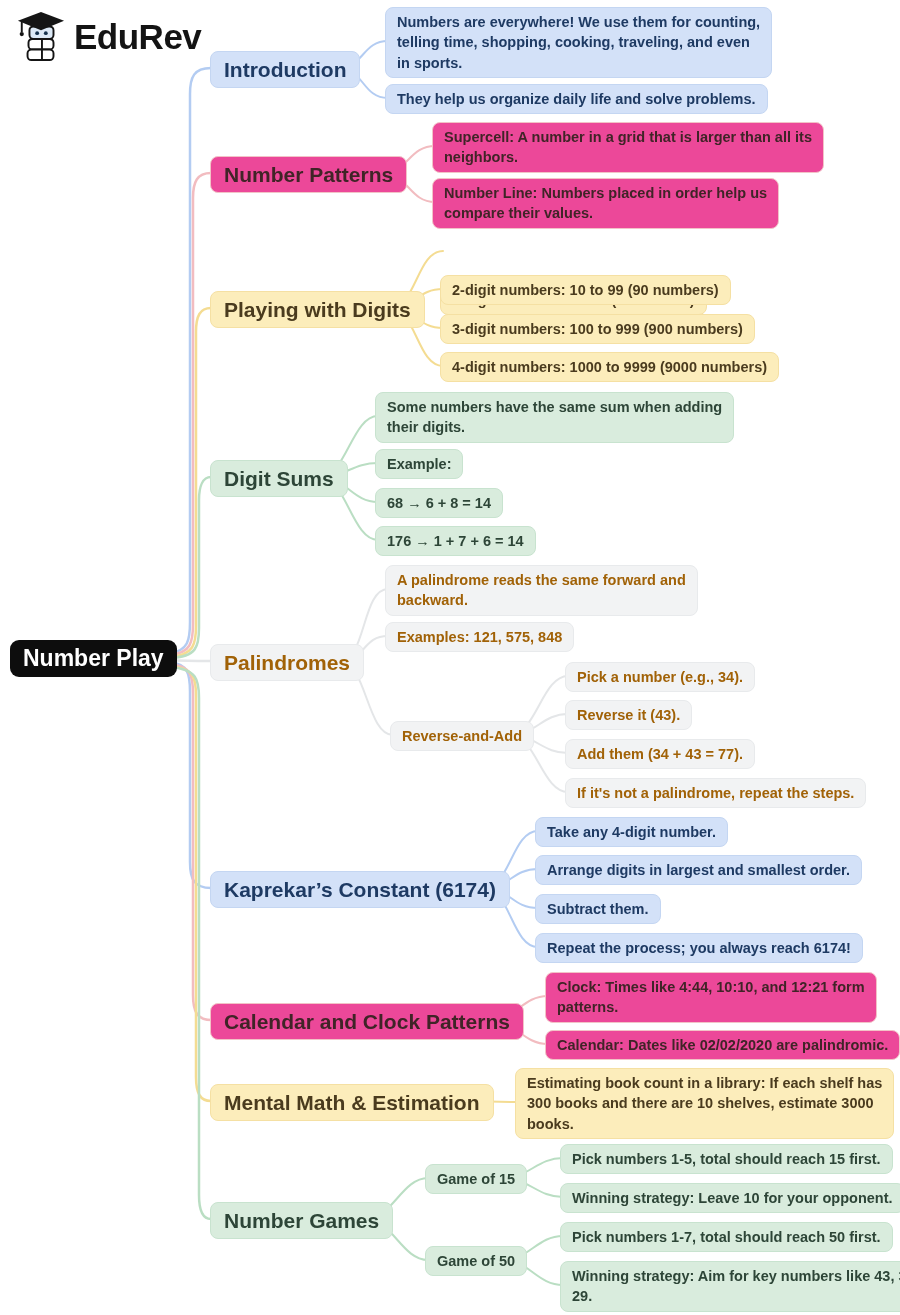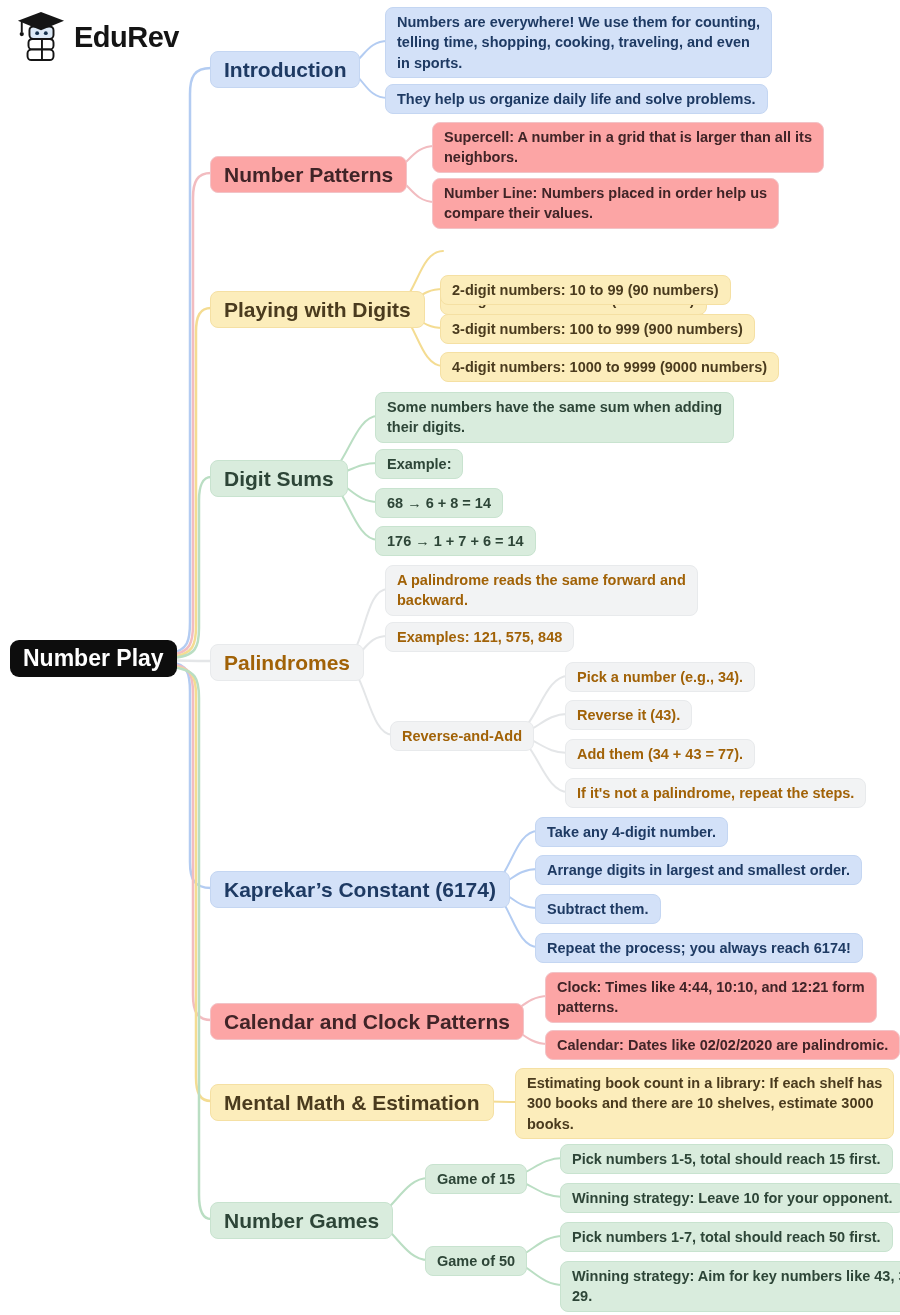--- a/index.html
+++ b/index.html
@@ -14,27 +14,27 @@
   .st-green { stroke:#badec3; }
   .st-gray { stroke:#e4e6e8; }
 
   .node { position:absolute; border-radius:8px; white-space:pre; box-sizing:border-box;font-weight:bold; }
   .branch { font-size:21px; line-height:27px; padding:4px 13px; }
   .leaf { font-size:14.5px; line-height:20.3px; padding:4px 11px; }
   .root { background:#0d0d0d; color:#ffffff; font-size:23px; font-weight:bold;
           line-height:29px; padding:4px 13px; border-radius:9px; }
 
   .bg-blue   { background:#d3e1f8; color:#1e3a63; border:1px solid #c4d6f2; }
-  .bg-pink   { background:#fca5a5; color:#402427; border:1px solid #f2c3c7; }
+  .bg-pink   { background:#ec4899; color:#402427; border:1px solid #f2c3c7; }
   .bg-yellow { background:#fcedbb; color:#4a3b1e; border:1px solid #f5e0a3; }
   .bg-green  { background:#d9ecdd; color:#2d4537; border:1px solid #c8e3cf; }
   .bg-gray   { background:#f2f3f4; color:#a16207; border:1px solid #e8eaec; }
 
   .logo { position:absolute; left:16px; top:10px; display:flex; align-items:center; gap:8px; }
-  .brand-text { font-size:29px; font-weight:bold; color:#141414; letter-spacing:-0.5px; }
+  .brand-text { font-size:35px; font-weight:bold; color:#141414; letter-spacing:-0.5px; }
 </style>
 </head>
 <body>
 
 <div class="canvas">
 
   <svg class="wires" viewBox="0 0 900 1315">
     <g>
       <path class="trunk st-blue" d="M170,653 C188,651 190,640 190,622 L190,94 C190,77 194,68 211,68"></path>
       <path class="trunk st-pink" d="M170,655 C191,653 193,642 193,624 L193,198 C193,182 197,173 211,173"></path>

